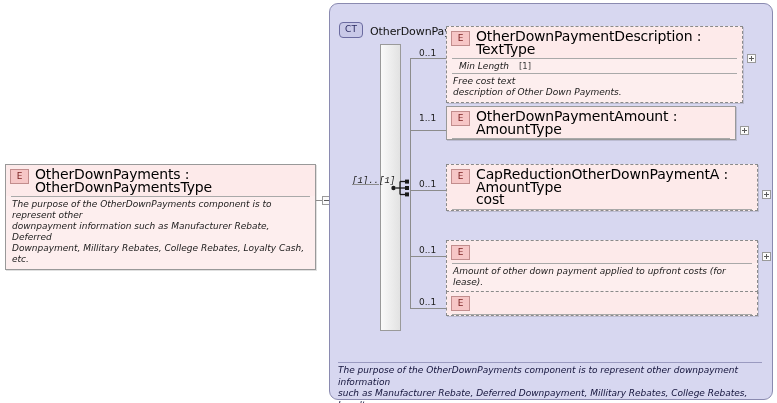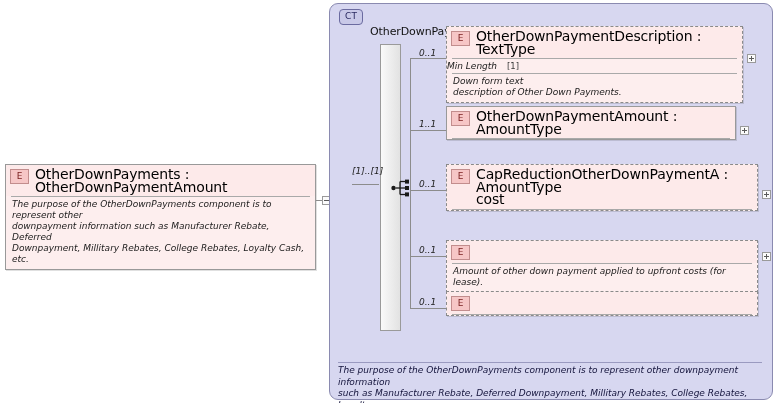--- a/index.html
+++ b/index.html
@@ -53,21 +53,21 @@
     font-family: "DejaVu Sans", sans-serif;
     letter-spacing: -0.15px;
     white-space: pre-line;
   }
   .ebox-sep {
     height: 1px;
     background: #a9a9a9;
     margin: 0 5px;
   }
   .facet-row {
-    padding: 2px 6px 2px 0;
+    padding: 2px 6px 2px 12px;
     font-size: 9px;
     font-style: italic;
     color: #1a1a1a;
     display: flex;
     gap: 10px;
     align-items: baseline;
   }
   .facet-val {
     font-style: normal;
     color: #3a3a3a;
@@ -89,21 +89,21 @@
     top: 3px;
     width: 444px;
     height: 397px;
     box-sizing: border-box;
     background: #d7d7f0;
     border: 1px solid #8a8ab0;
     border-radius: 9px;
   }
   #ct-header {
     display: flex;
-    align-items: flex-start;
+    align-items: flex-end;
     gap: 7px;
     padding: 5px 8px 0 9px;
   }
   .ct-badge {
     width: 22px;
     height: 14px;
     border: 1px solid #6b6ba0;
     border-radius: 4px;
     background: #c9c9e8;
     color: #2a2a60;
@@ -161,31 +161,31 @@
     position: absolute;
     background: #8c8c8c;
   }
   .conn-h { height: 1px; }
   .conn-v { width: 1px; }
 
   
   .occ {
     position: absolute;
     font-size: 9px;
+    color: #222222;
+    font-family: "DejaVu Sans", sans-serif;
+  }
+  #group-occ {
+    position: absolute;
+    left: 352px;
+    top: 176px;
+    font-size: 9px;
     font-style: italic;
     color: #222222;
-    font-family: "DejaVu Sans", sans-serif;
-  }
-  #group-occ {
-    position: absolute;
-    left: 352px;
-    top: 166px;
-    font-size: 9px;
-    font-style: italic;
-    color: #222222;
+    font-family: Liberation Mono, monospace;
   }
 
   
   .expander {
     position: absolute;
     width: 9px;
     height: 9px;
     box-sizing: border-box;
     border: 1px solid #9a9a9a;
     background: #fbfbfb;
@@ -208,21 +208,21 @@
     height: 5px;
     background: #5a5a5a;
   }
 </style>
 </head>
 <body>
 
 <div class="ebox" id="root-ebox" style="left:5px; top:164px; width:311px;">
   <div class="ebox-header">
     <span class="e-badge">E</span>
-    <span class="e-title">OtherDownPayments : OtherDownPaymentAmount</span>
+    <span class="e-title">OtherDownPayments : OtherDownPaymentsType</span>
   </div>
   <div class="ebox-sep"></div>
   <div class="ebox-desc">The purpose of the OtherDownPayments component is to represent other
 downpayment information such as  Manufacturer Rebate, Deferred
 Downpayment, Millitary Rebates, College Rebates, Loyalty Cash, etc.</div>
 </div>
 
 <div class="conn conn-h" style="left:316px; top:200px; width:6px;"></div>
 <div class="expander" id="root-expander" style="left:322px; top:196px;"></div>
 <div class="conn conn-h" style="left:331px; top:200px; width:21px;"></div>
@@ -262,36 +262,36 @@
   <div class="ebox-header">
     <span class="e-badge">E</span>
     <span class="e-title">OtherDownPaymentDescription : TextType</span>
   </div>
   <div class="ebox-sep"></div>
   <div class="facet-row">
     <span>Min Length</span>
     <span class="facet-val">[1]</span>
   </div>
   <div class="ebox-sep"></div>
-  <div class="ebox-desc">Down form text
+  <div class="ebox-desc">Free cost text
 description of Other Down Payments.</div>
 </div>
 <div class="occ" style="left:419px; top:48px;">0..1</div>
 <div class="conn conn-v" style="left:410px; top:58px; height:127px;"></div>
 <div class="conn conn-h" style="left:410px; top:58px; width:36px;"></div>
 <div class="expander plus" style="left:747px; top:54px;"></div>
 
 <div class="ebox" style="left:446px; top:106px; width:290px;">
   <div class="ebox-header">
     <span class="e-badge">E</span>
     <span class="e-title">OtherDownPaymentAmount : AmountType</span>
   </div>
   <div class="ebox-sep"></div>
 </div>
-<div class="occ" style="left:419px; top:119px;">1..1</div>
+<div class="occ" style="left:419px; top:113px;">1..1</div>
 <div class="conn conn-h" style="left:410px; top:130px; width:36px;"></div>
 <div class="expander plus" style="left:740px; top:126px;"></div>
 
 <div class="ebox optional" style="left:446px; top:164px; width:312px;">
   <div class="ebox-header">
     <span class="e-badge">E</span>
     <span class="e-title">CapReductionOtherDownPaymentA : AmountType
 cost</span>
   </div>
   <div class="ebox-sep"></div>

